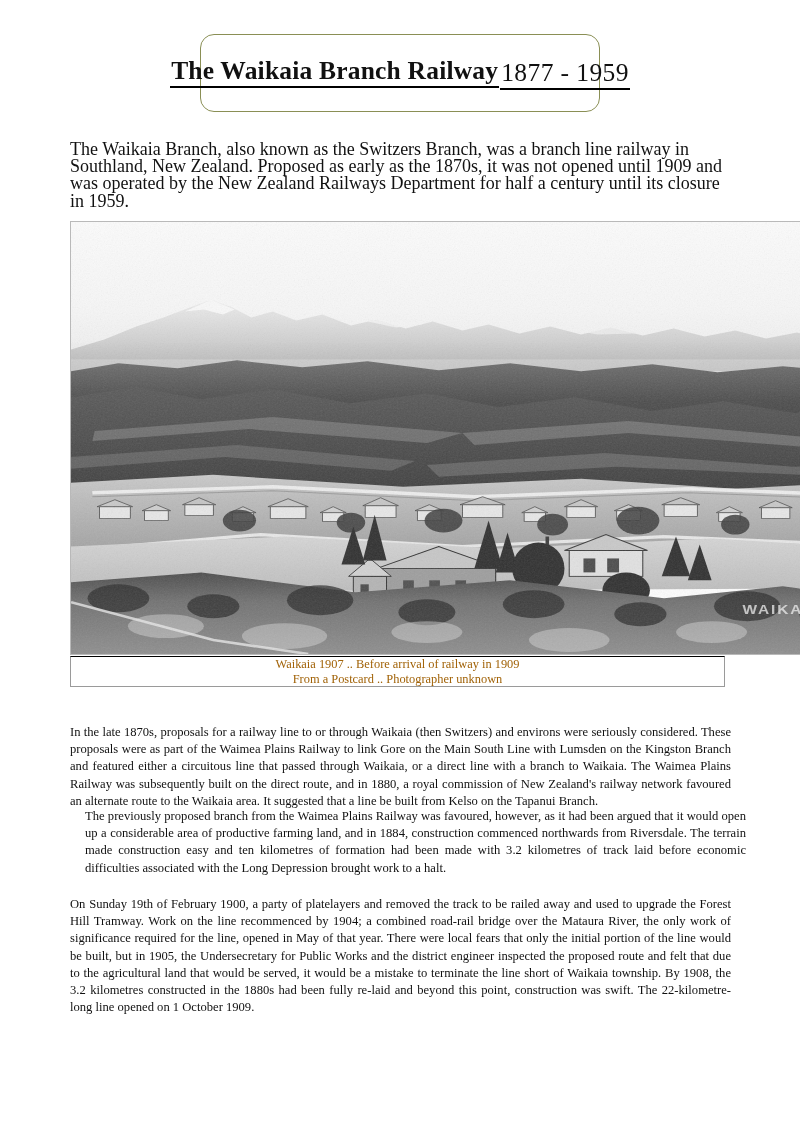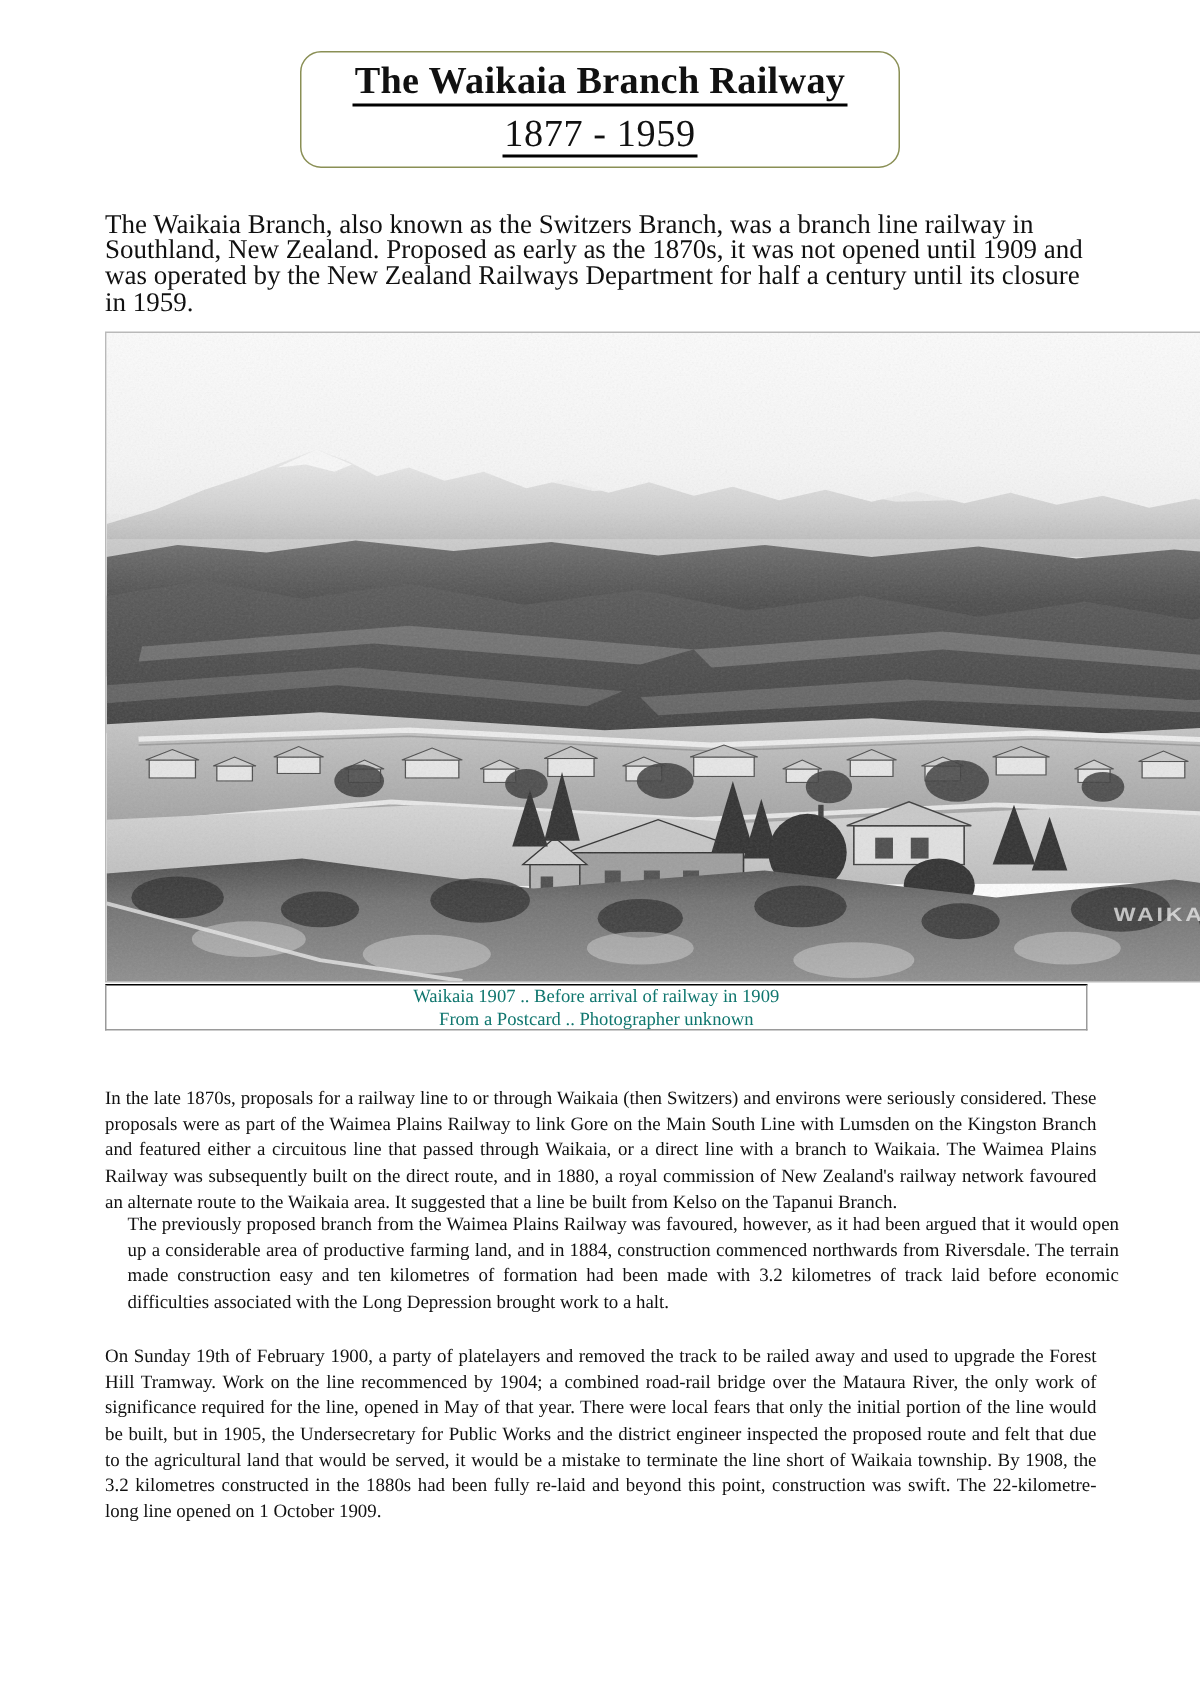--- a/index.html
+++ b/index.html
@@ -27,21 +27,21 @@
     position: absolute;
     left: 200px;
     top: 34px;
     width: 400px;
     height: 78px;
     box-sizing: border-box;
     border: 1.6px solid #8a8f55;
     border-radius: 14px;
     background: #ffffff;
     display: flex;
-    flex-direction: column;
+    flex-direction: row;
     align-items: center;
     justify-content: center;
     gap: 1px;
   }
   .title-line-1 {
     font-size: 25.5px;
     font-weight: bold;
     letter-spacing: 0.2px;
     line-height: 1.05;
     border-bottom: 2.4px solid #000000;
@@ -109,21 +109,21 @@
     background: #ffffff;
     display: flex;
     flex-direction: column;
     align-items: center;
     justify-content: center;
   }
   .caption-line {
     font-size: 12.4px;
     line-height: 14.6px;
     white-space: nowrap;
-    color: #0f766e;
+    color: #a16207;
   }
 
   
   .page-number {
     position: absolute;
     left: 0;
     right: 0;
     top: 1090px;
     text-align: center;
     font-family: "Liberation Sans", "DejaVu Sans", sans-serif;

